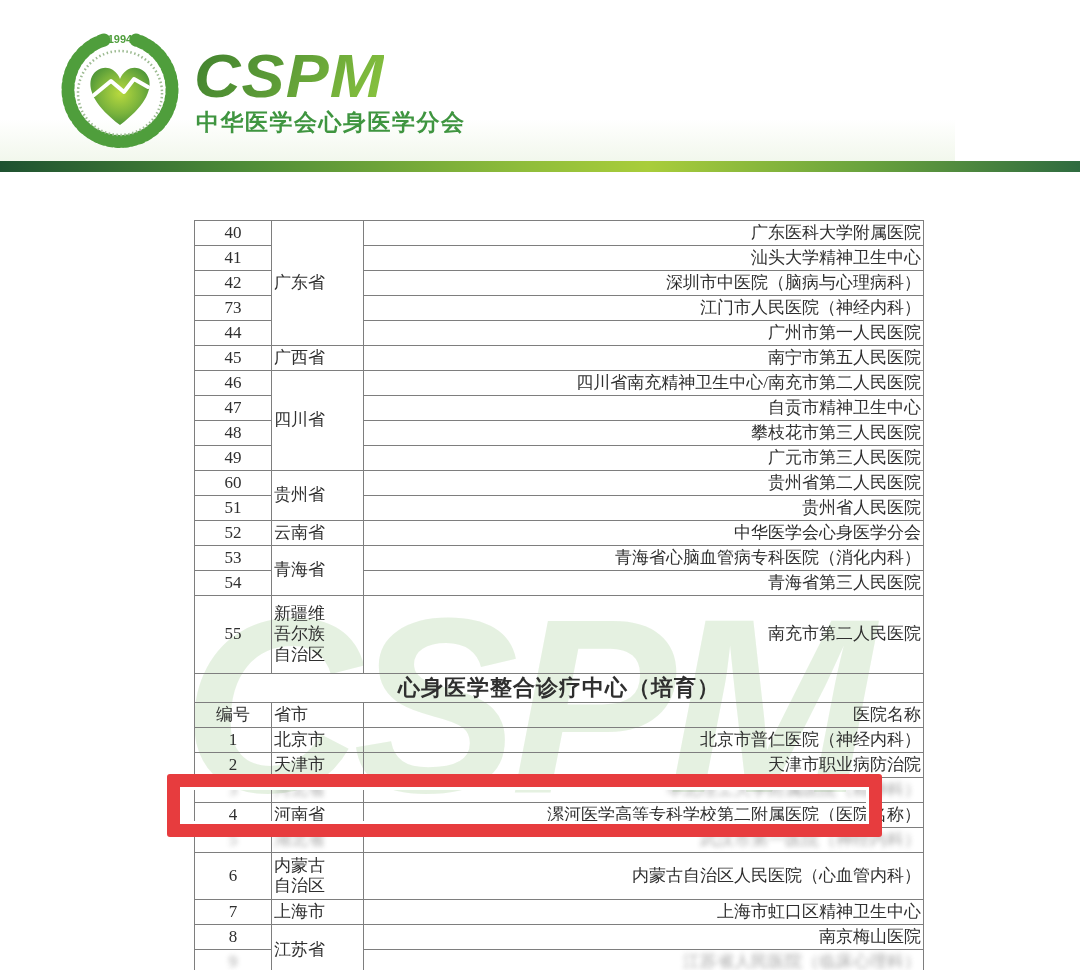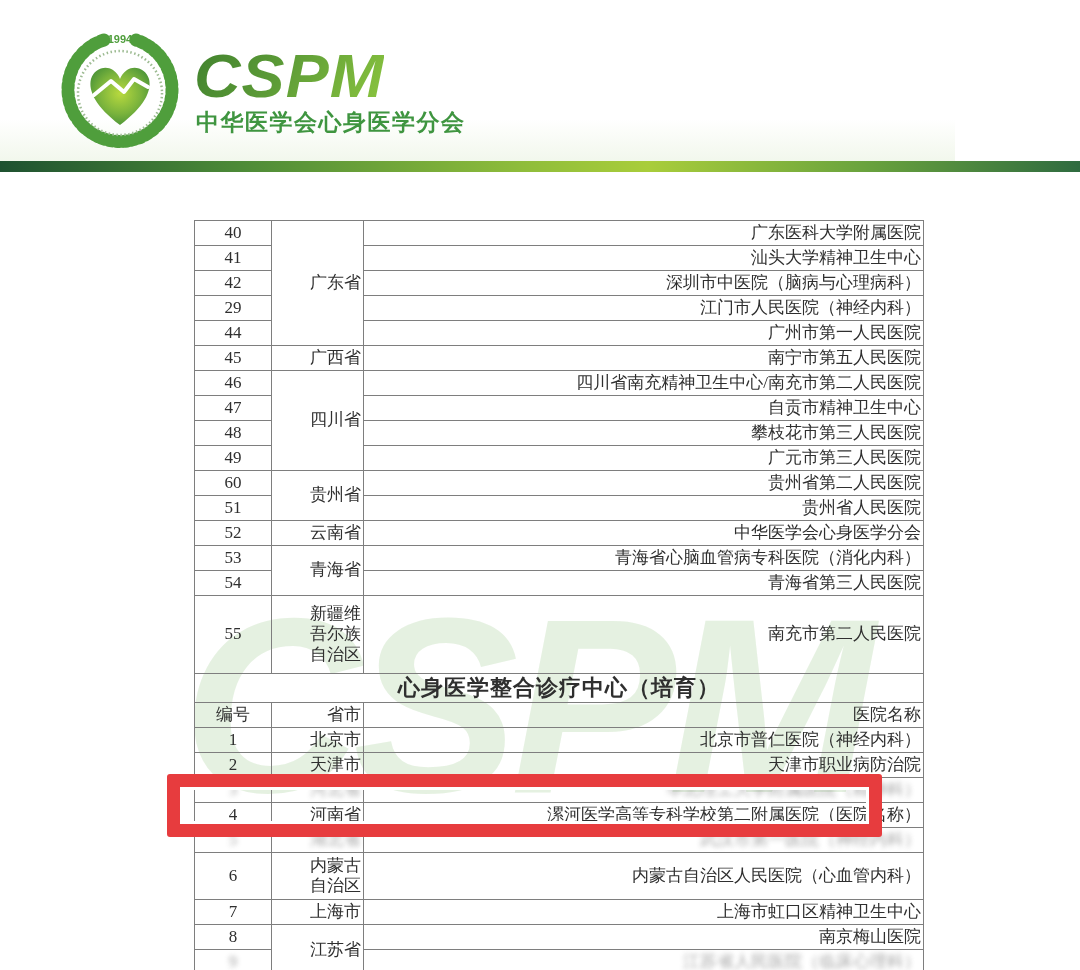--- a/index.html
+++ b/index.html
@@ -37,21 +37,21 @@
   table.doc{
     position:absolute;left:178px;top:220px;width:729px;z-index:1;
     border-collapse:collapse;table-layout:fixed;
     font-size:17px;color:#2f2f2f;background:transparent;margin-left:16px;
   }
   table.doc td{
     border:1px solid #7e7e7e;height:25px;padding:1px 2px;line-height:1.2;
     overflow:hidden;box-sizing:border-box;background:transparent;vertical-align:middle;
   }
   td.num{text-align:center;}
-  td.prov{text-align:right;}
+  td.prov{text-align:left;}
   td.hosp{text-align:right;padding-left:11px;}
   tr.tall3 td{height:78px;}
   tr.tall2 td{height:47px;}
   td.section-title{text-align:center;font-weight:bold;font-size:22px;letter-spacing:1px;}
   tr.obscured td span{filter:blur(2.4px);opacity:0.62;color:#6e6e6e;}
   tr.hl td{background:#ffffff;}
   
   .red-box{
     position:absolute;z-index:3;pointer-events:none;
     border:13px solid #e73c3e;border-radius:3px;box-sizing:border-box;
@@ -105,21 +105,21 @@
         </tr>
         <tr>
           <td class="num"><span>41</span></td>
           <td class="hosp"><span>汕头大学精神卫生中心</span></td>
         </tr>
         <tr>
           <td class="num"><span>42</span></td>
           <td class="hosp"><span>深圳市中医院（脑病与心理病科）</span></td>
         </tr>
         <tr>
-          <td class="num"><span>29</span></td>
+          <td class="num"><span>73</span></td>
           <td class="hosp"><span>江门市人民医院（神经内科）</span></td>
         </tr>
         <tr>
           <td class="num"><span>44</span></td>
           <td class="hosp"><span>广州市第一人民医院</span></td>
         </tr>
         <tr>
           <td class="num"><span>45</span></td>
           <td class="prov"><span>广西省</span></td>
           <td class="hosp"><span>南宁市第五人民医院</span></td>

